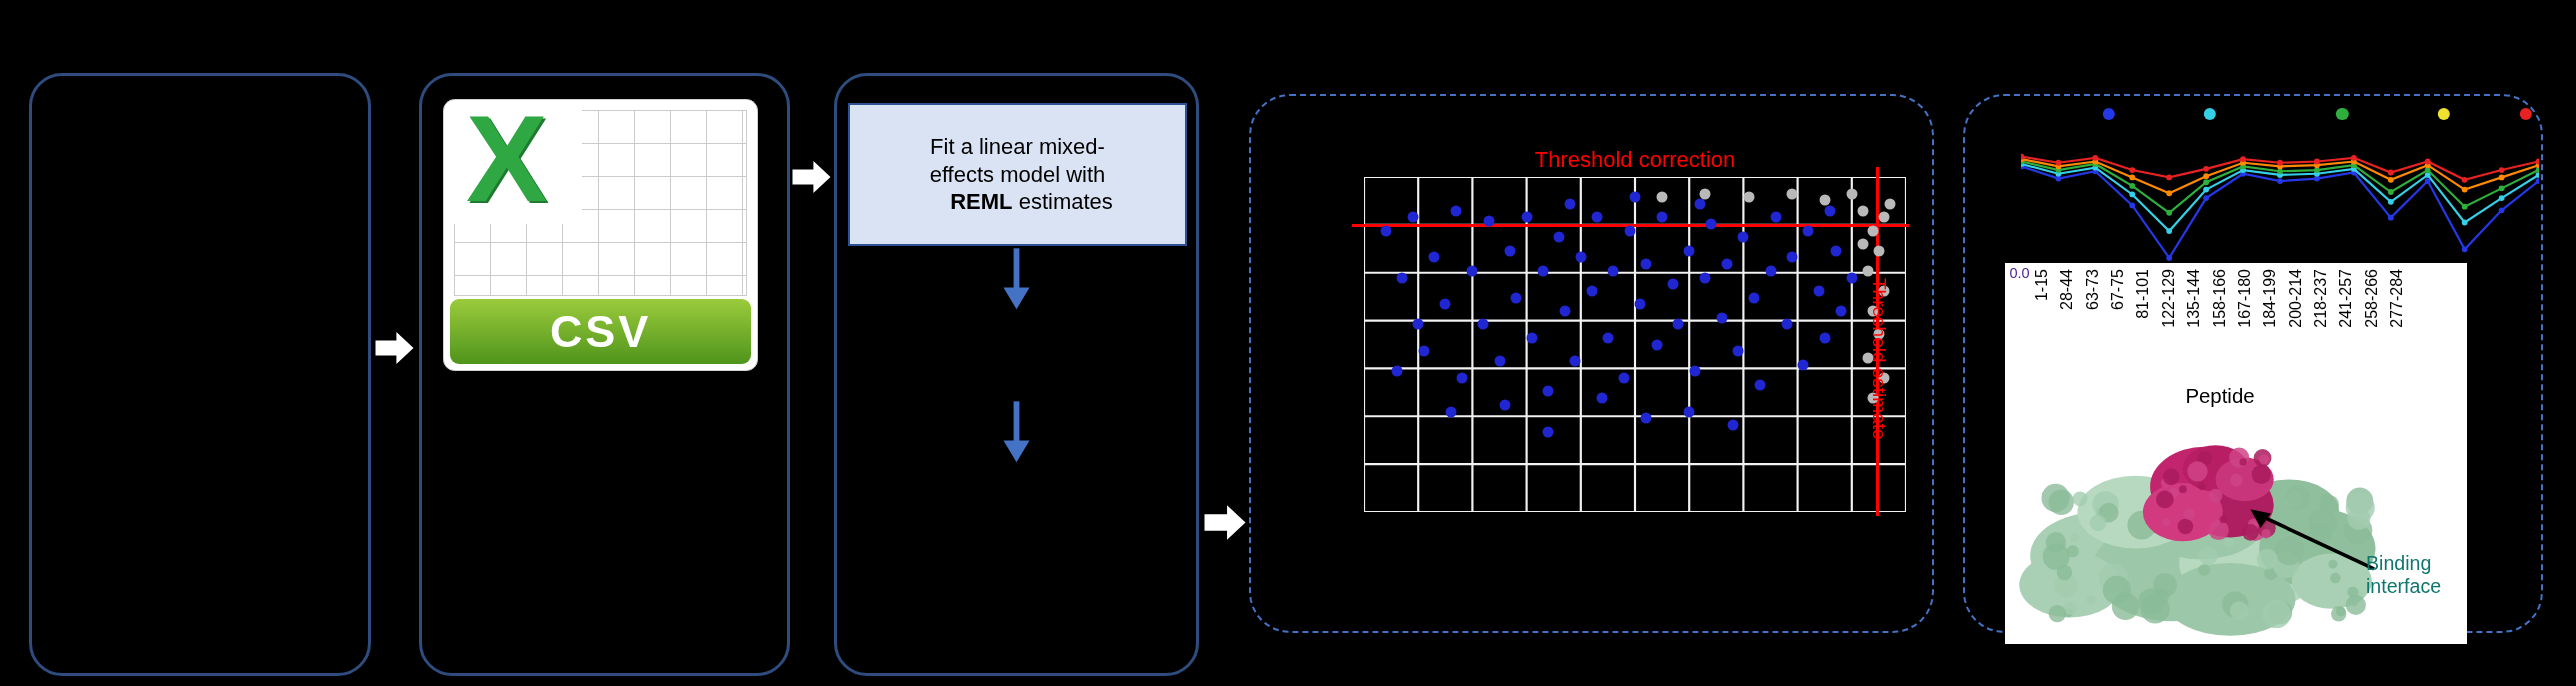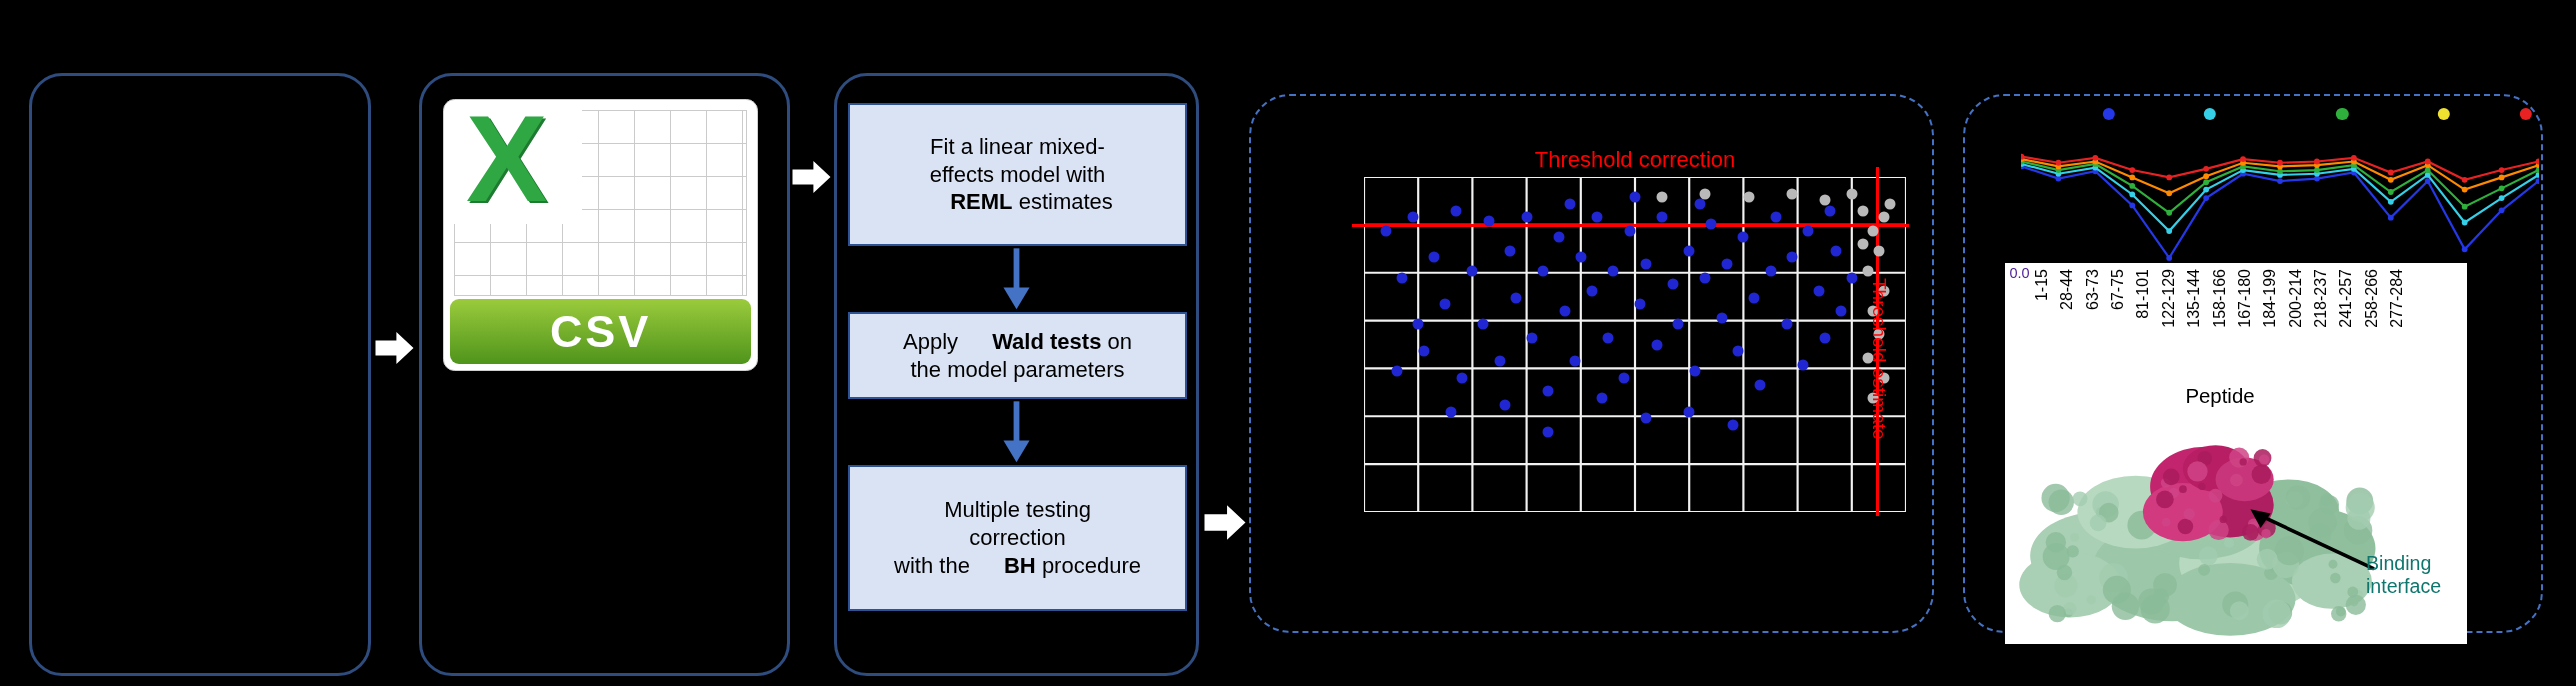--- a/index.html
+++ b/index.html
@@ -106,34 +106,25 @@
     <div class="ft"><span>Fit a linear mixed-
 effects model with
 </span><b>REML</b><span> estimates</span></div>
   </div>
   <div class="varrow" style="top:248px;">
     <svg width="29" height="63" viewBox="0 0 40 86">
         <rect x="16" y="0" width="8" height="56" fill="#4472C4"></rect>
         <polygon points="2,54 38,54 20,84" fill="#4472C4"></polygon>
       </svg>
   </div>
-  <div class="flow-box" style="top:312px;height:87px;">
-    <div class="ft"><span>Apply </span><b>Wald tests</b><span> on
-the model parameters</span></div>
-  </div>
   <div class="varrow" style="top:401px;">
     <svg width="29" height="63" viewBox="0 0 40 86">
         <rect x="16" y="0" width="8" height="56" fill="#4472C4"></rect>
         <polygon points="2,54 38,54 20,84" fill="#4472C4"></polygon>
       </svg>
-  </div>
-  <div class="flow-box" style="top:465px;height:146px;">
-    <div class="ft"><span>Multiple testing
-correction
-with the </span><b>BH</b><span> procedure</span></div>
   </div>
 
   <div class="plot-title">Threshold correction</div>
   <div class="plot">
     <svg id="gridsvg" width="542" height="335" viewBox="0 0 746 461">
         <g stroke="#ffffff" stroke-width="3" opacity="0.95">
           <line x1="0" y1="0" x2="0" y2="461"></line>
           <line x1="74.6" y1="0" x2="74.6" y2="461"></line>
           <line x1="149.2" y1="0" x2="149.2" y2="461"></line>
           <line x1="223.79999999999998" y1="0" x2="223.79999999999998" y2="461"></line>

